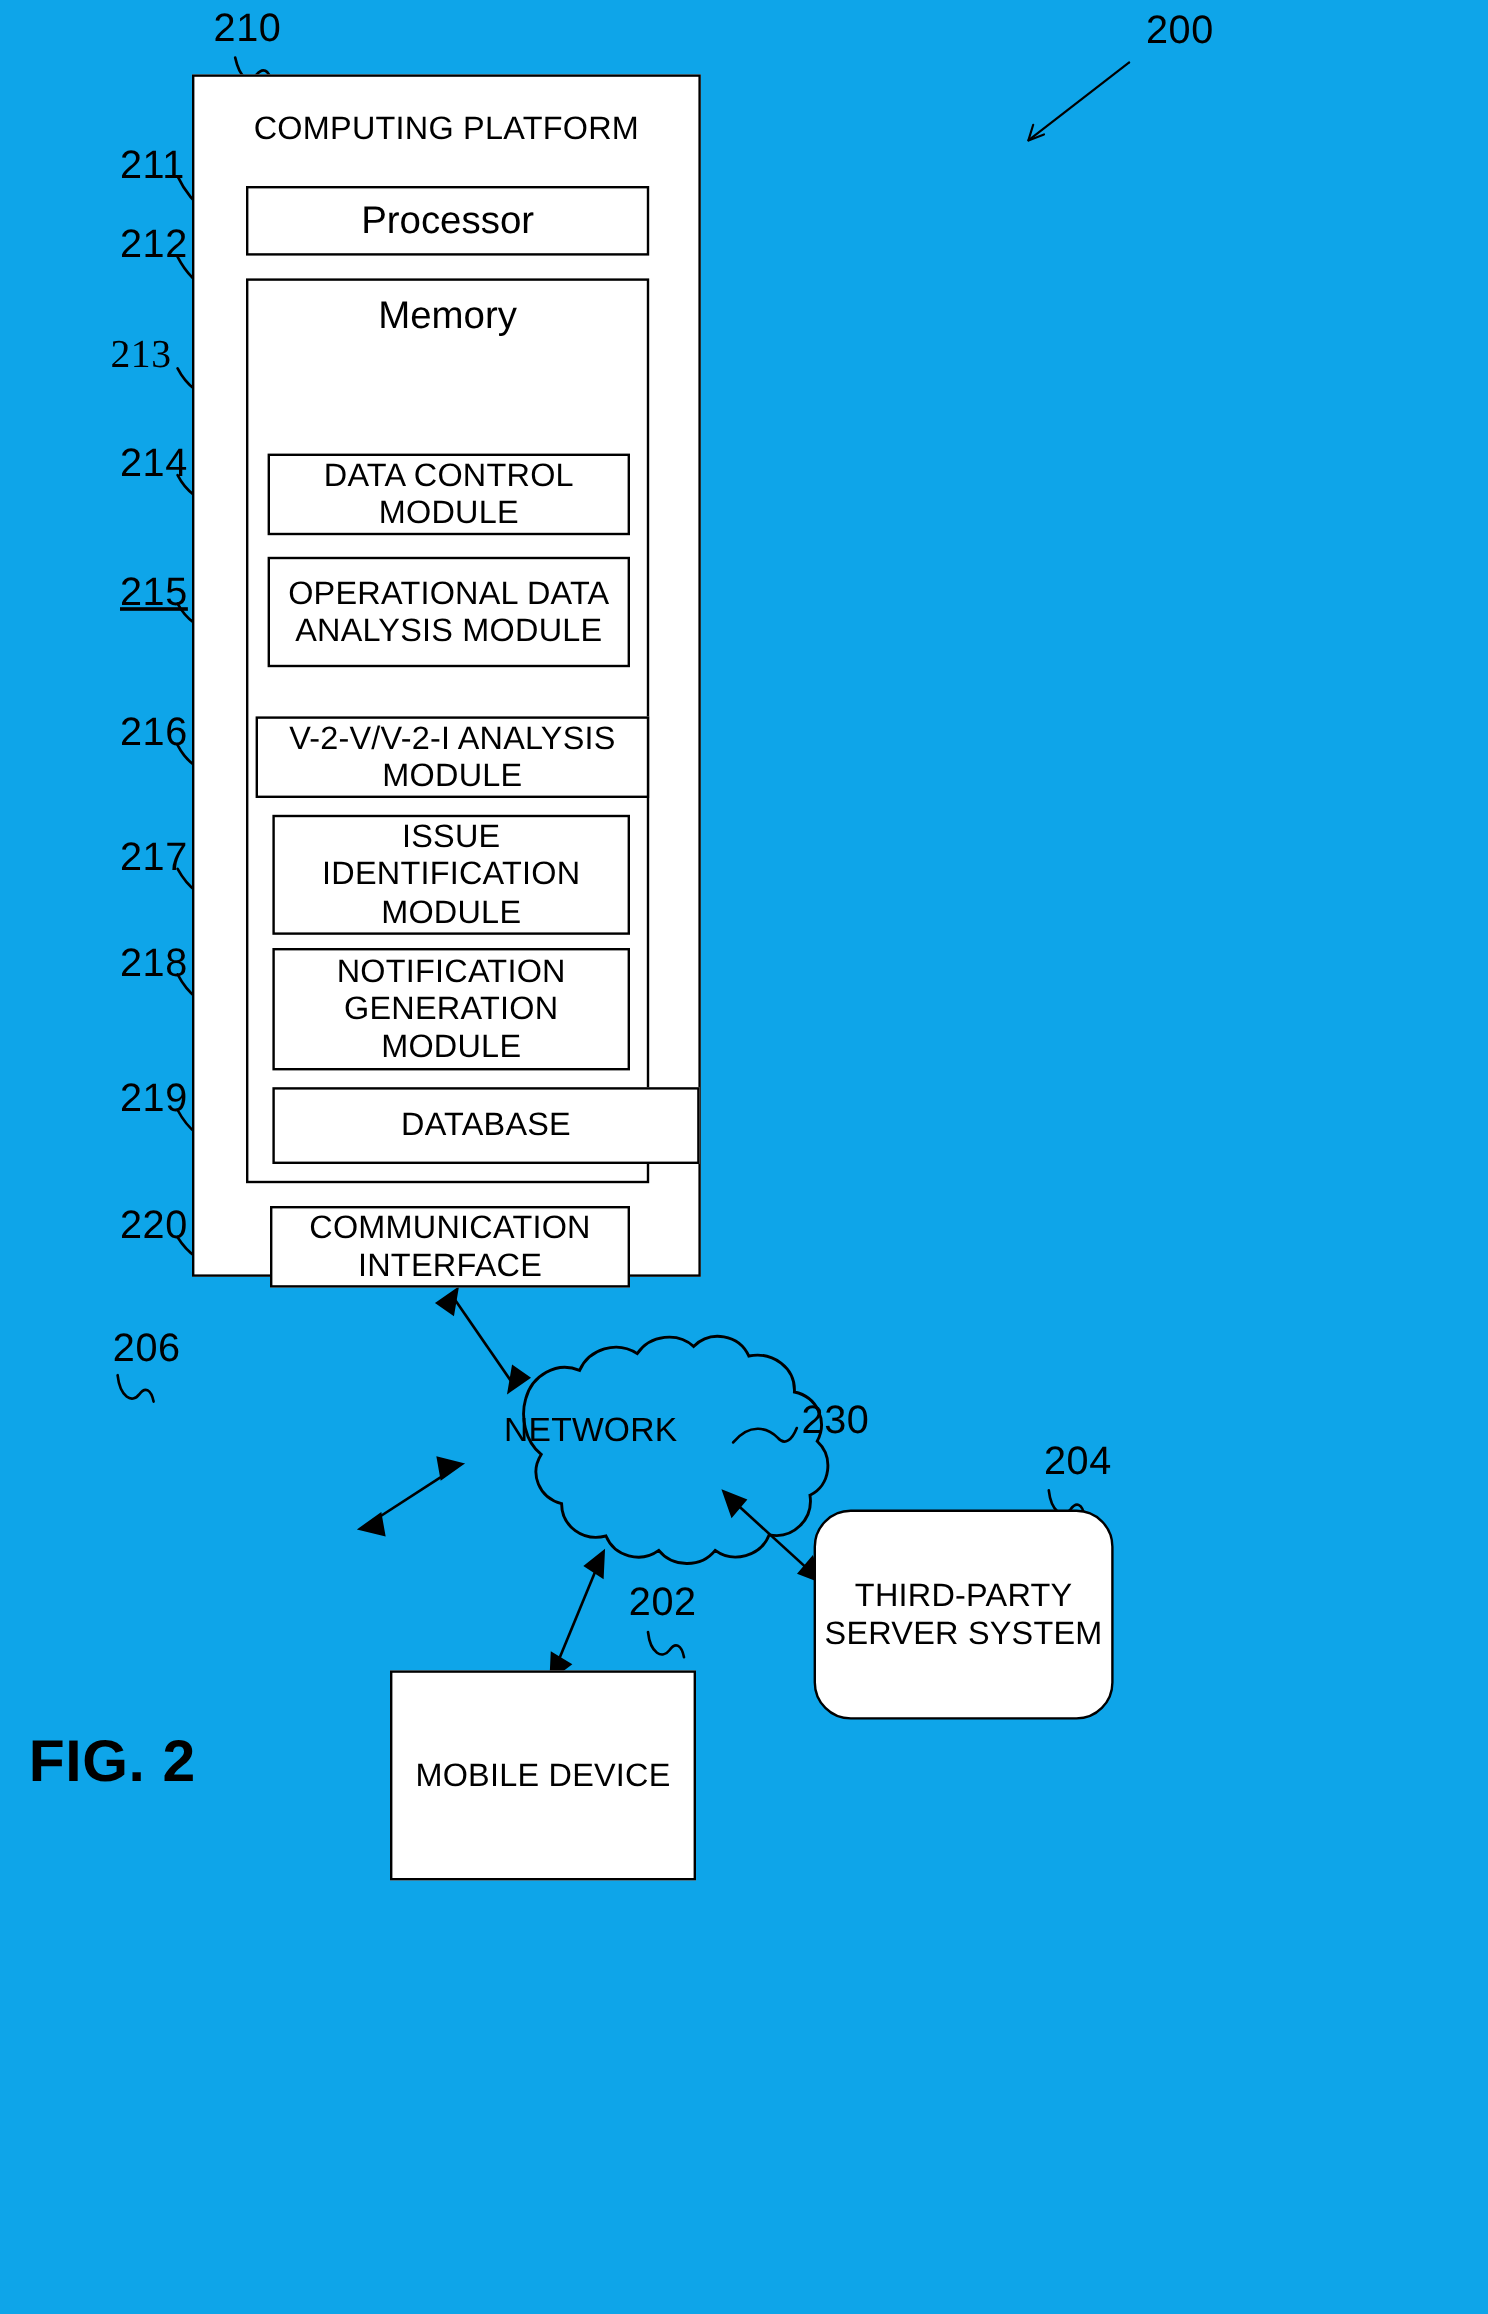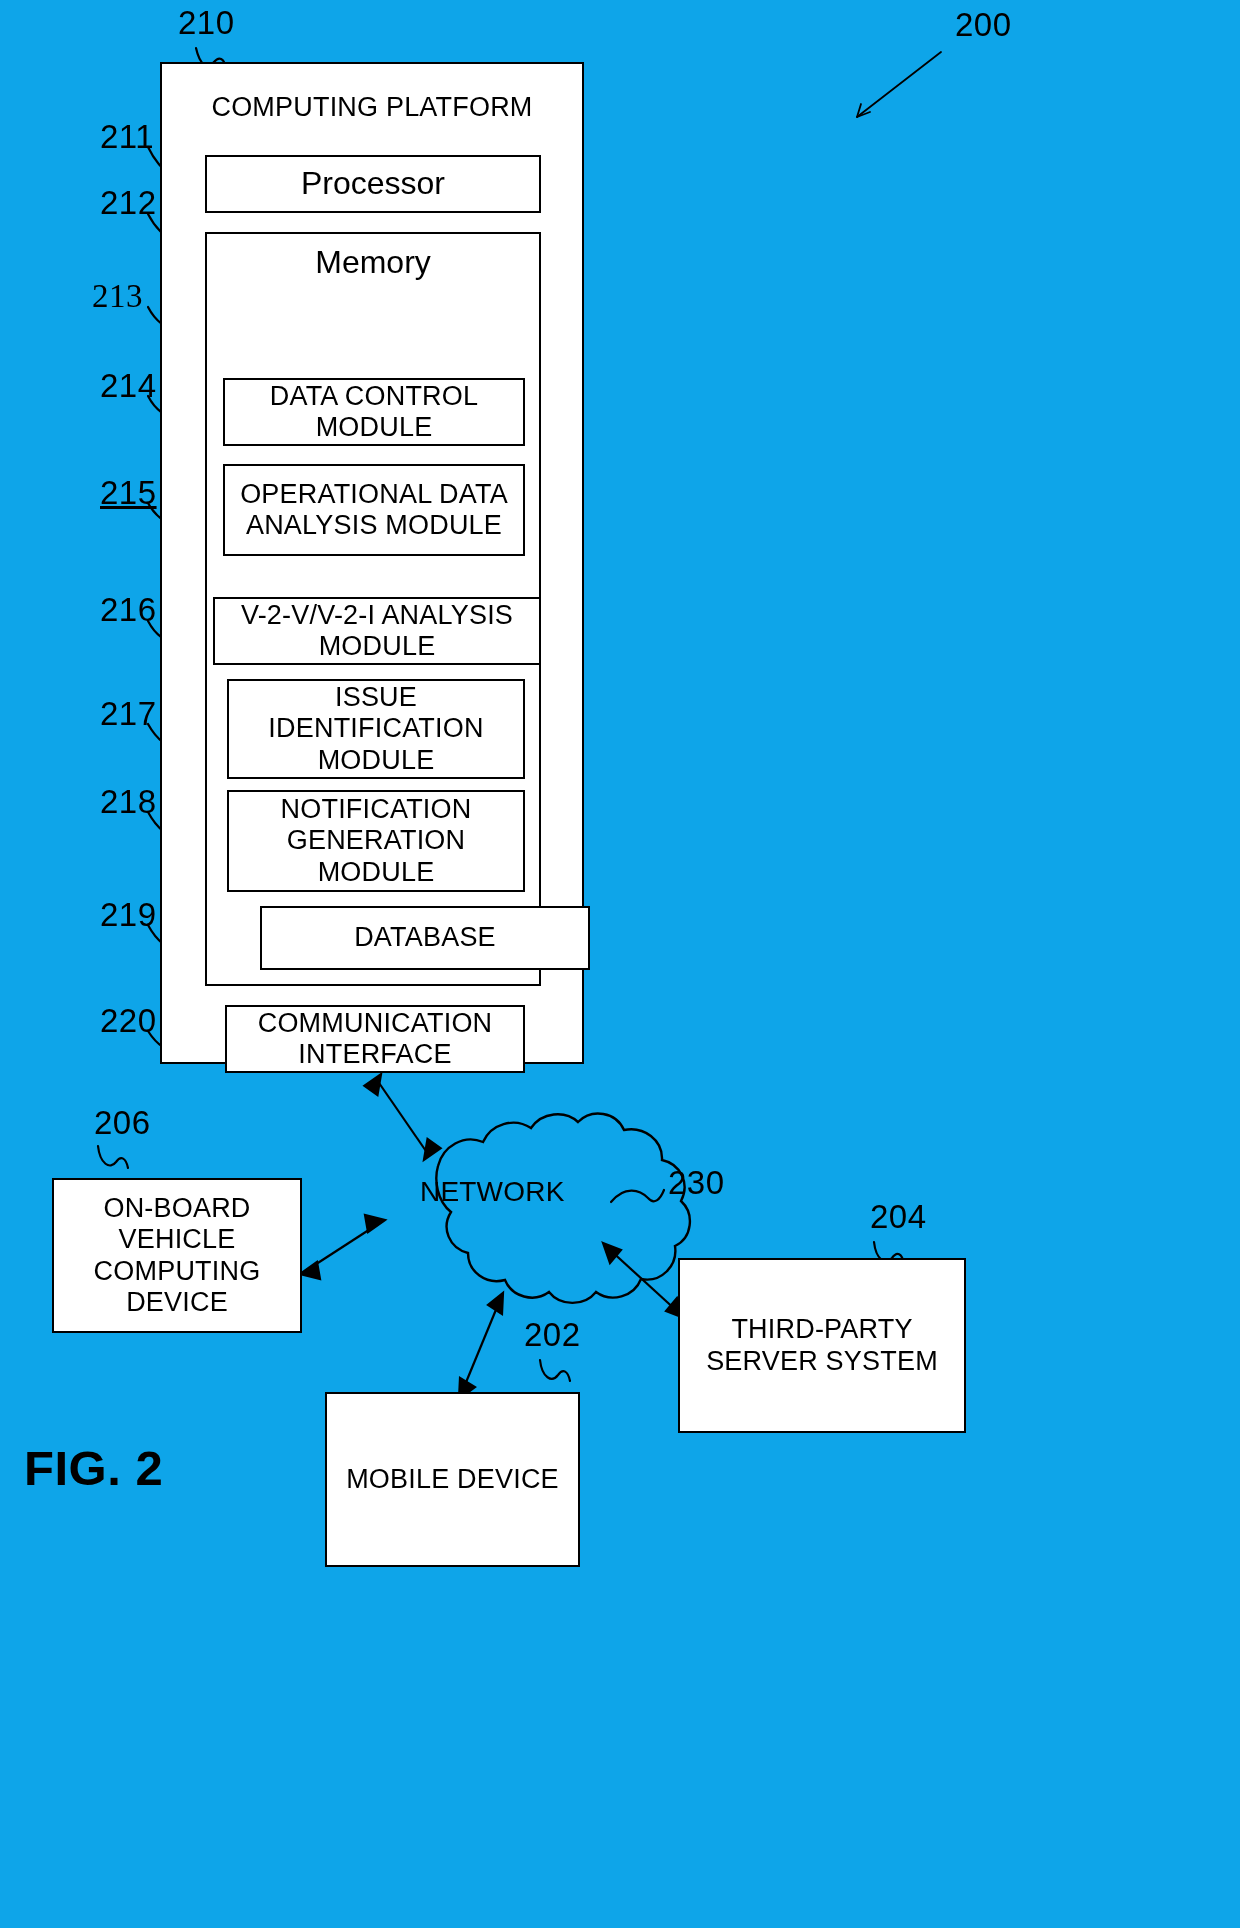--- a/index.html
+++ b/index.html
@@ -181,37 +181,34 @@
   </div>
   <div class="box caps" style="left:213px; top:597px; width:328px; height:68px;">
     <span class="inner-text">V-2-V/V-2-I ANALYSIS MODULE</span>
   </div>
   <div class="box caps" style="left:227px; top:679px; width:298px; height:100px;">
     <span class="inner-text">ISSUE IDENTIFICATION MODULE</span>
   </div>
   <div class="box caps" style="left:227px; top:790px; width:298px; height:102px;">
     <span class="inner-text">NOTIFICATION GENERATION MODULE</span>
   </div>
-  <div class="box caps" style="left:227px; top:906px; width:330px; height:64px;margin-left:33px;">
+  <div class="box caps" style="left:227px; top:906px; width:356px; height:64px;">
     <span class="inner-text">DATABASE</span>
   </div>
 
   <div class="box caps" style="left:225px; top:1005px; width:300px; height:68px;">
     <span class="inner-text">COMMUNICATION INTERFACE</span>
   </div>
 
   <div class="netlabel" style="left:420px; top:1176px; width:280px;">NETWORK</div>
 
-  <div class="box caps" style="left:52px; top:1178px; width:250px; height:155px;">
-    <span class="inner-text">ON-BOARD VEHICLE COMPUTING DEVICE</span>
-  </div>
 
   <div class="box caps" style="left:325px; top:1392px; width:255px; height:175px;">
     <span class="inner-text">MOBILE DEVICE</span>
   </div>
 
-  <div class="box caps" style="left:678px; top:1258px; width:288px; height:175px;">
+  <div class="box caps" style="left:678px; top:1258px; width:250px; height:175px;border-radius:31px;">
     <span class="inner-text">THIRD-PARTY SERVER SYSTEM</span>
   </div>
 
   <div class="figlabel" style="left:24px; top:1440px;">FIG. 2</div>
 
 </div>
 
 </body></html>

